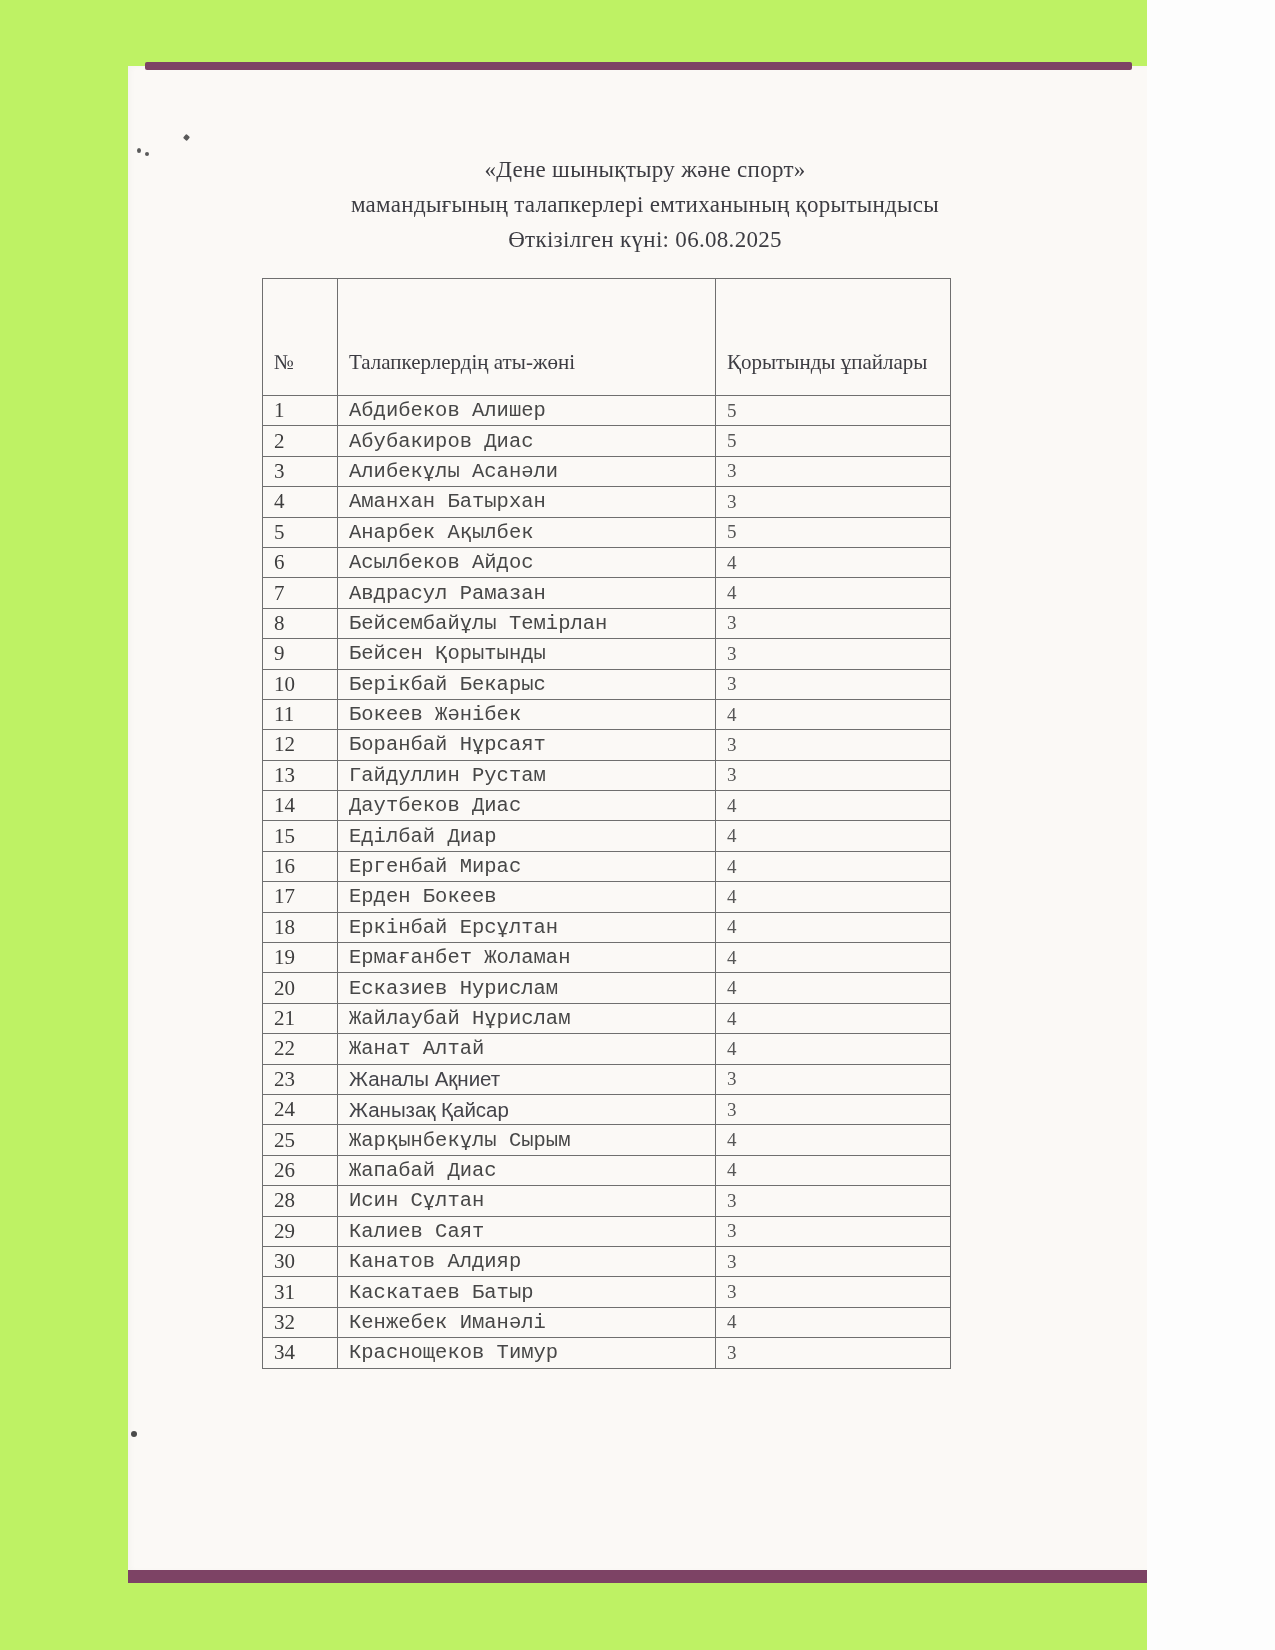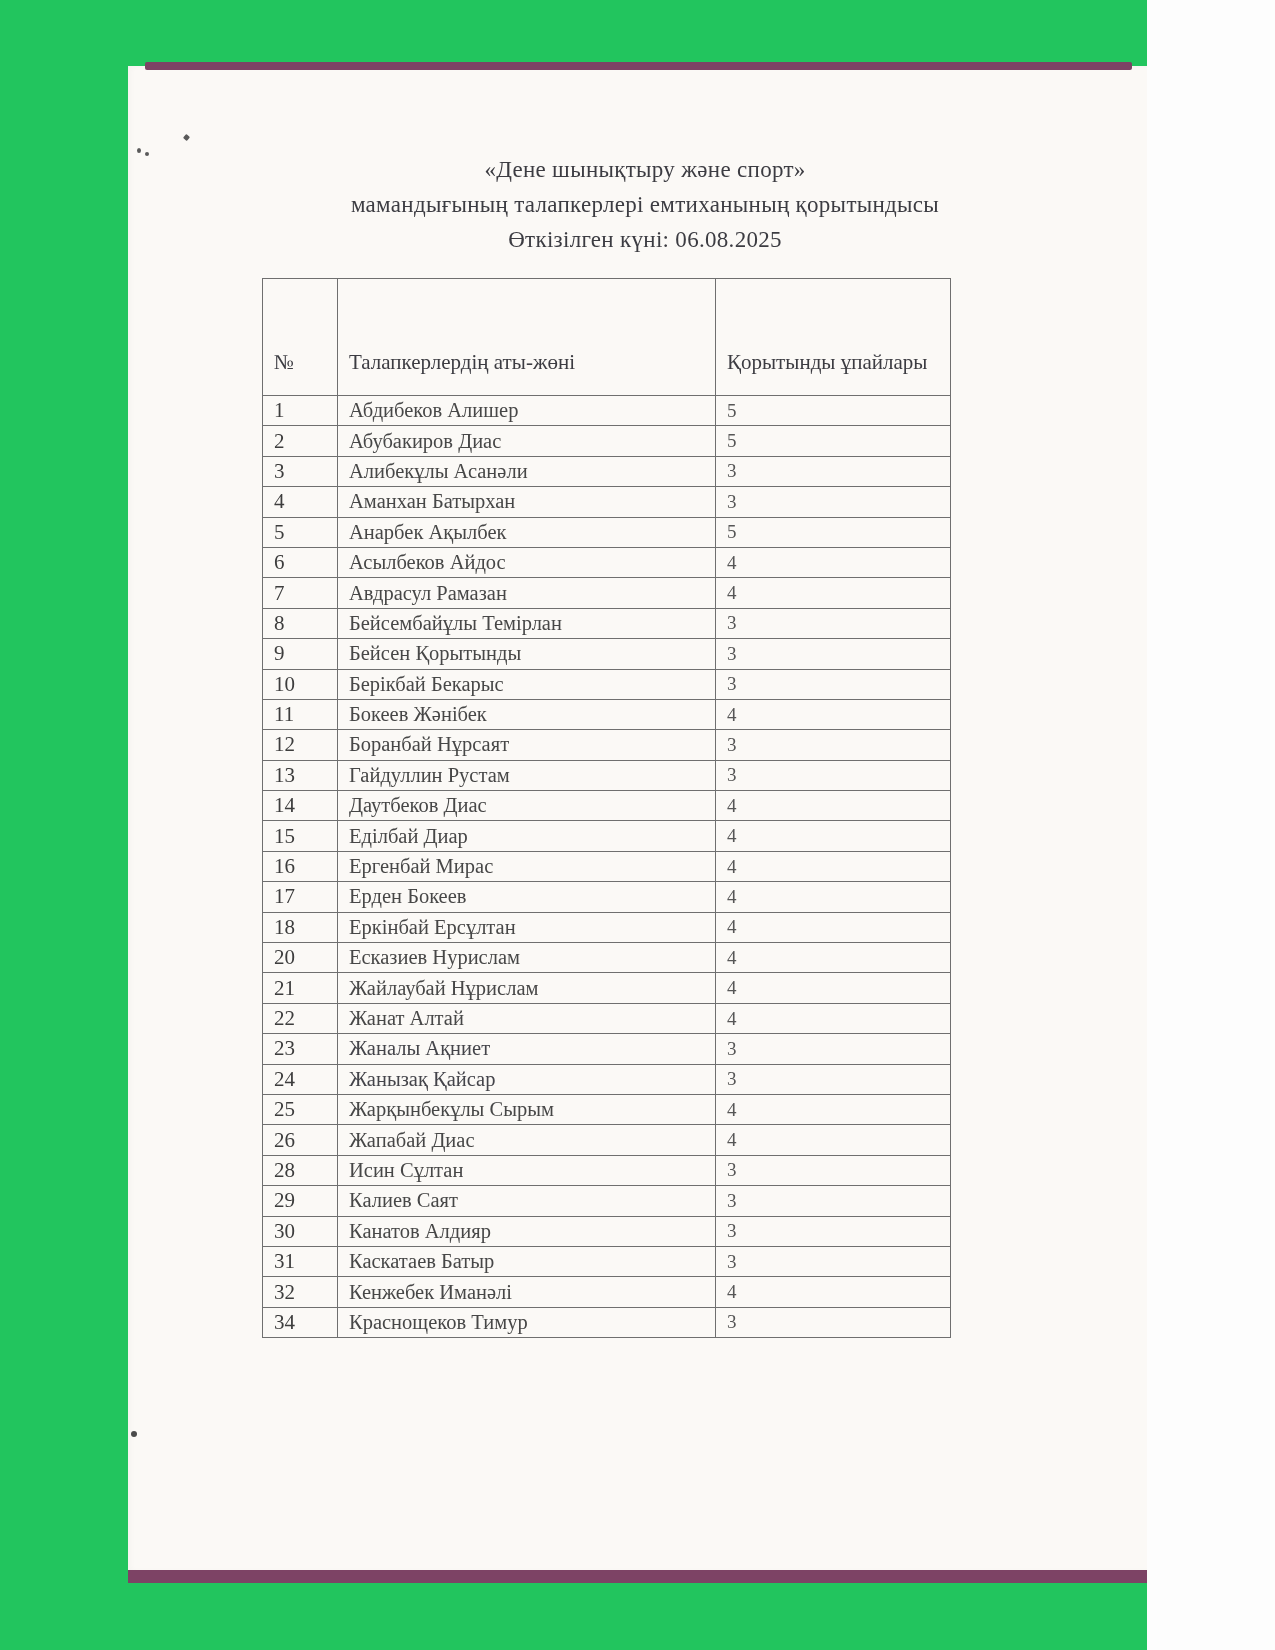--- a/index.html
+++ b/index.html
@@ -5,21 +5,21 @@
   html, body {
     margin: 0;
     padding: 0;
     background: #fdfdfd;
     font-family: "Liberation Serif", serif;
   }
   #canvas {
     position: relative;
     width: 1147px;
     height: 1650px;
-    background: #22c55e;
+    background: #bef264;
     overflow: hidden;
   }
   
   .paper {
     position: absolute;
     left: 128px;
     top: 66px;
     width: 1040px;
     height: 1506px;
     background: var(--paper, #fbf9f6);
@@ -80,26 +80,26 @@
     color: var(--text, #3c3c42);
     font-family: "Liberation Serif", serif;
   }
   table.results tbody td { height: 29.4px; vertical-align: middle; }
   td.cell-num {
     font-family: "Liberation Serif", serif;
     font-size: 21px;
     color: var(--num_text, #3d3d3d);
   }
   td.cell-name {
-    font-family: Liberation Serif, serif;
+    font-family: Liberation Mono, monospace;
     font-size: 20.5px;
     color: var(--name_text, #474747);
   }
   td.cell-name.serif-name {
-    font-family: Liberation Serif, serif;
+    font-family: Liberation Sans, sans-serif;
     color: #44444a;
   }
   td.cell-score {
     font-family: "Liberation Serif", serif;
     font-size: 19px;
     color: var(--score_text, #565656);
   }
 </style>
 </head>
 <body>
@@ -221,20 +221,25 @@
           <td class="cell-num">17</td>
           <td class="cell-name">Ерден Бокеев</td>
           <td class="cell-score">4</td>
         </tr>
         <tr>
           <td class="cell-num">18</td>
           <td class="cell-name">Еркінбай Ерсұлтан</td>
           <td class="cell-score">4</td>
         </tr>
         <tr>
+          <td class="cell-num">19</td>
+          <td class="cell-name">Ермағанбет Жоламан</td>
+          <td class="cell-score">4</td>
+        </tr>
+        <tr>
           <td class="cell-num">20</td>
           <td class="cell-name">Есказиев Нурислам</td>
           <td class="cell-score">4</td>
         </tr>
         <tr>
           <td class="cell-num">21</td>
           <td class="cell-name">Жайлаубай Нұрислам</td>
           <td class="cell-score">4</td>
         </tr>
         <tr>

